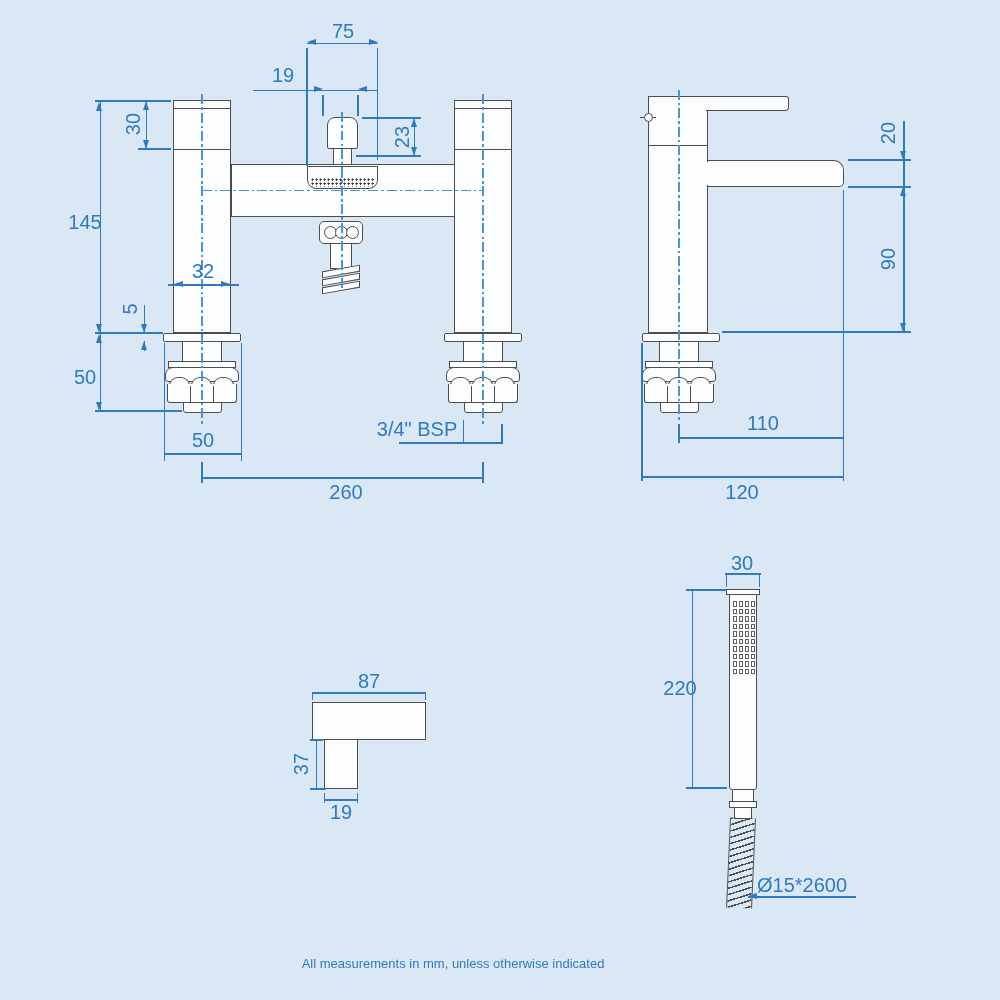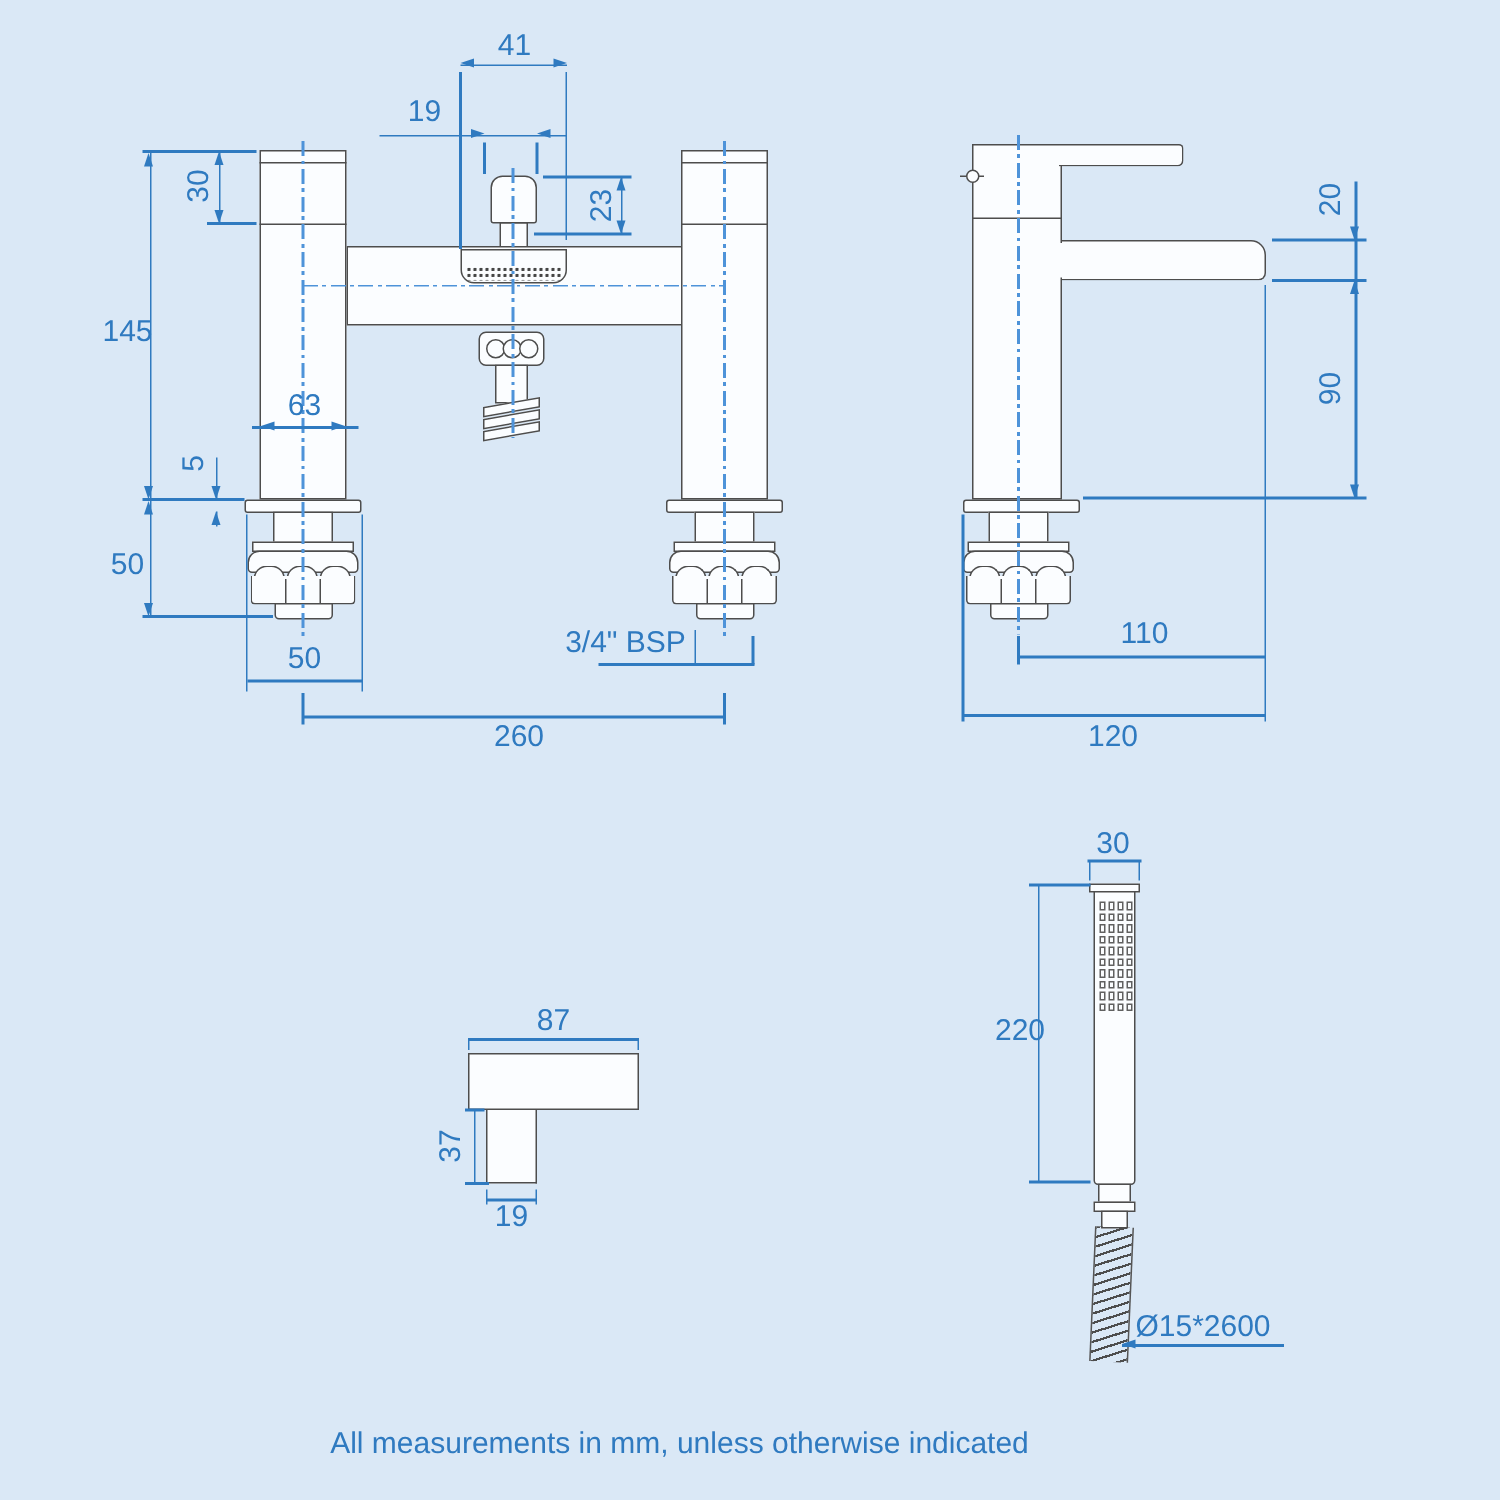--- a/index.html
+++ b/index.html
@@ -76,21 +76,21 @@
     <div class="ln" style="left:470.5px;top:386px;width:1.3px;height:15.5px"></div>
     <div class="ln" style="left:493.5px;top:386px;width:1.3px;height:15.5px"></div>
     <div class="s" style="left:183px;top:402px;width:39px;height:10.5px;border-radius:0 0 3px 3px"></div>
     <div class="s" style="left:464px;top:402px;width:39px;height:10.5px;border-radius:0 0 3px 3px"></div>
 
     <div class="clv" style="left:201.4px;top:94px;height:330px"></div>
     <div class="clv" style="left:482.4px;top:94px;height:330px"></div>
     <div class="clv" style="left:341.4px;top:112px;height:180px"></div>
     <div class="clh" style="left:202px;top:190px;width:281px"></div>
 
-    <div class="dim" style="left:343px;top:31px">41</div>
+    <div class="dim" style="left:343px;top:31px">75</div>
     <div class="dl" style="left:307px;top:42.5px;width:71px;height:1.4px"></div>
     <div class="aL" style="left:307px;top:39px"></div>
     <div class="aR" style="left:369px;top:39px"></div>
     <div class="dl" style="left:306.4px;top:48px;width:1.4px;height:118px"></div>
     <div class="dl" style="left:377px;top:48px;width:1.4px;height:112px"></div>
 
     <div class="dim" style="left:283px;top:75px">19</div>
     <div class="dl" style="left:253px;top:89.5px;width:125px;height:1.4px"></div>
     <div class="aR" style="left:314px;top:86px"></div>
     <div class="aL" style="left:358px;top:86px"></div>
@@ -122,21 +122,21 @@
     <div class="aU" style="left:96.2px;top:334px"></div>
     <div class="aD" style="left:96.2px;top:402px"></div>
     <div class="dl" style="left:95px;top:410.3px;width:87px;height:1.4px"></div>
 
     <div class="dim rotd" style="left:130px;top:309px">5</div>
     <div class="dl" style="left:144px;top:305px;width:1.4px;height:28px"></div>
     <div class="aD" style="left:140.5px;top:324px"></div>
     <div class="aU" style="left:140.5px;top:341px"></div>
     <div class="dl" style="left:144px;top:341px;width:1.4px;height:10px"></div>
 
-    <div class="dim" style="left:203px;top:271px">63</div>
+    <div class="dim" style="left:203px;top:271px">32</div>
     <div class="dl" style="left:168px;top:284.3px;width:71px;height:1.4px"></div>
     <div class="aL" style="left:174px;top:281px"></div>
     <div class="aR" style="left:221px;top:281px"></div>
 
     <div class="dim" style="left:203px;top:440px">50</div>
     <div class="dl" style="left:165px;top:453.3px;width:77px;height:1.4px"></div>
     <div class="dl" style="left:163.8px;top:343px;width:1.4px;height:118px"></div>
     <div class="dl" style="left:240.8px;top:343px;width:1.4px;height:118px"></div>
 
     <div class="dim" style="left:346px;top:492px">260</div>
@@ -263,15 +263,15 @@
     <div class="dl" style="left:759px;top:574px;width:1.4px;height:13px"></div>
     <div class="dim" style="left:680px;top:688px">220</div>
     <div class="dl" style="left:692px;top:590px;width:1.4px;height:198px"></div>
     <div class="dl" style="left:686px;top:589.3px;width:41px;height:1.4px"></div>
     <div class="dl" style="left:686px;top:787.3px;width:41px;height:1.4px"></div>
     <div class="dim" style="left:802px;top:885px">Ø15*2600</div>
     <div class="dl" style="left:748px;top:896.3px;width:108px;height:1.4px"></div>
     <div class="aL" style="left:748px;top:893px"></div>
   </div>
 
-  <div class="dim" style="left:453px;top:963px;font-size:20px">All measurements in mm, unless otherwise indicated</div>
+  <div class="dim" style="left:453px;top:963px;font-size:13px">All measurements in mm, unless otherwise indicated</div>
 
 </div>
 
 </body></html>

